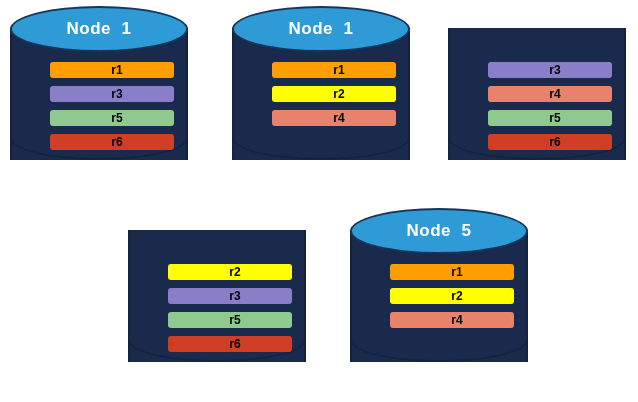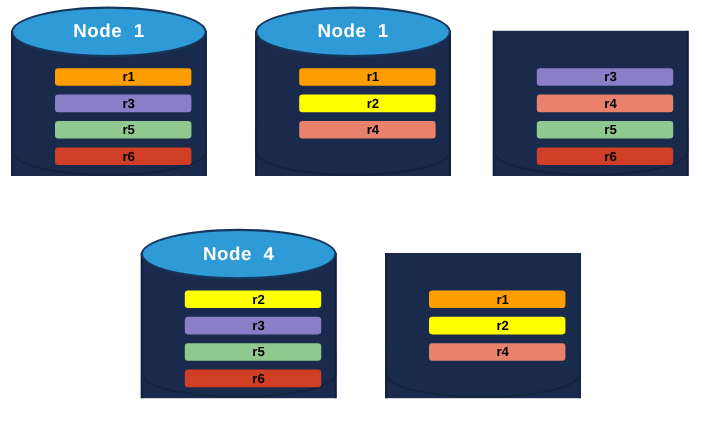--- a/index.html
+++ b/index.html
@@ -137,32 +137,32 @@
       <div class="records">
         <div class="record-bar" style="background: rgb(139, 126, 200);">r3</div>
         <div class="record-bar" style="background: rgb(232, 130, 107);">r4</div>
         <div class="record-bar" style="background: rgb(143, 201, 143);">r5</div>
         <div class="record-bar" style="background: rgb(208, 62, 37);">r6</div>
       </div>
     </div>
     <div class="node" style="left: 128px; top: 208px;">
       <div class="cyl-body"></div>
       <div class="cyl-bottom"></div>
-      <div class="cyl-top">
-        <span class="cyl-title">Node  4</span>
-      </div>
       <div class="records">
         <div class="record-bar" style="background: rgb(255, 255, 0);">r2</div>
         <div class="record-bar" style="background: rgb(139, 126, 200);">r3</div>
         <div class="record-bar" style="background: rgb(143, 201, 143);">r5</div>
         <div class="record-bar" style="background: rgb(208, 62, 37);">r6</div>
       </div>
     </div>
     <div class="node" style="left: 350px; top: 208px;">
       <div class="cyl-body"></div>
       <div class="cyl-bottom"></div>
+      <div class="cyl-top">
+        <span class="cyl-title">Node  5</span>
+      </div>
       <div class="records">
         <div class="record-bar" style="background: rgb(255, 158, 0);">r1</div>
         <div class="record-bar" style="background: rgb(255, 255, 0);">r2</div>
         <div class="record-bar" style="background: rgb(232, 130, 107);">r4</div>
       </div>
     </div>
   </div>
 
 </body></html>

